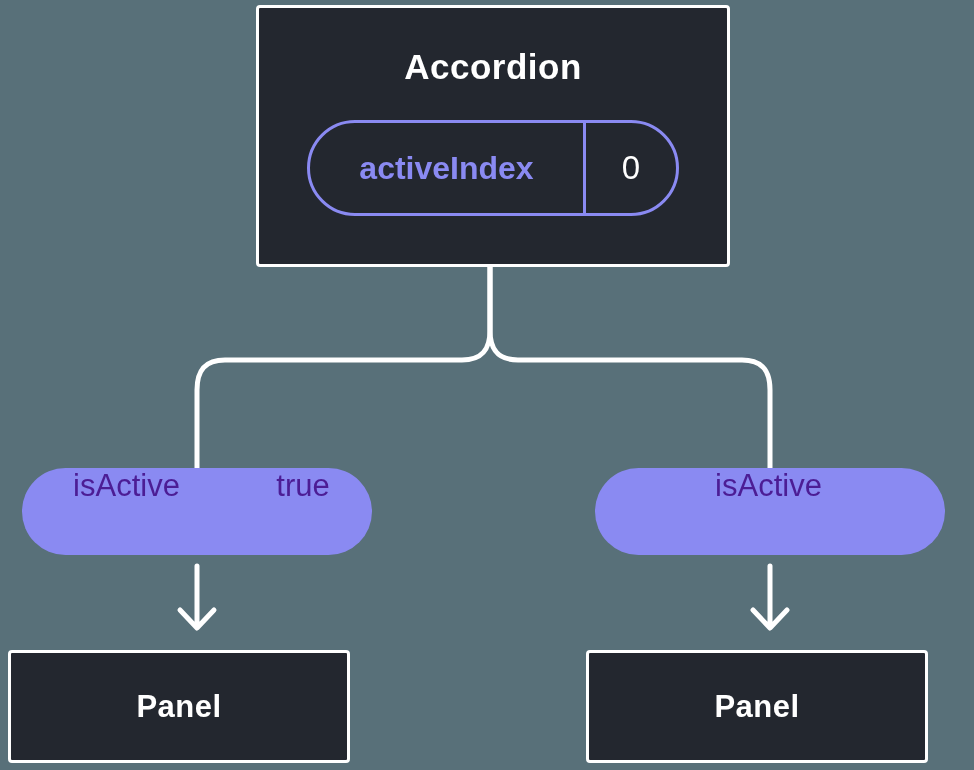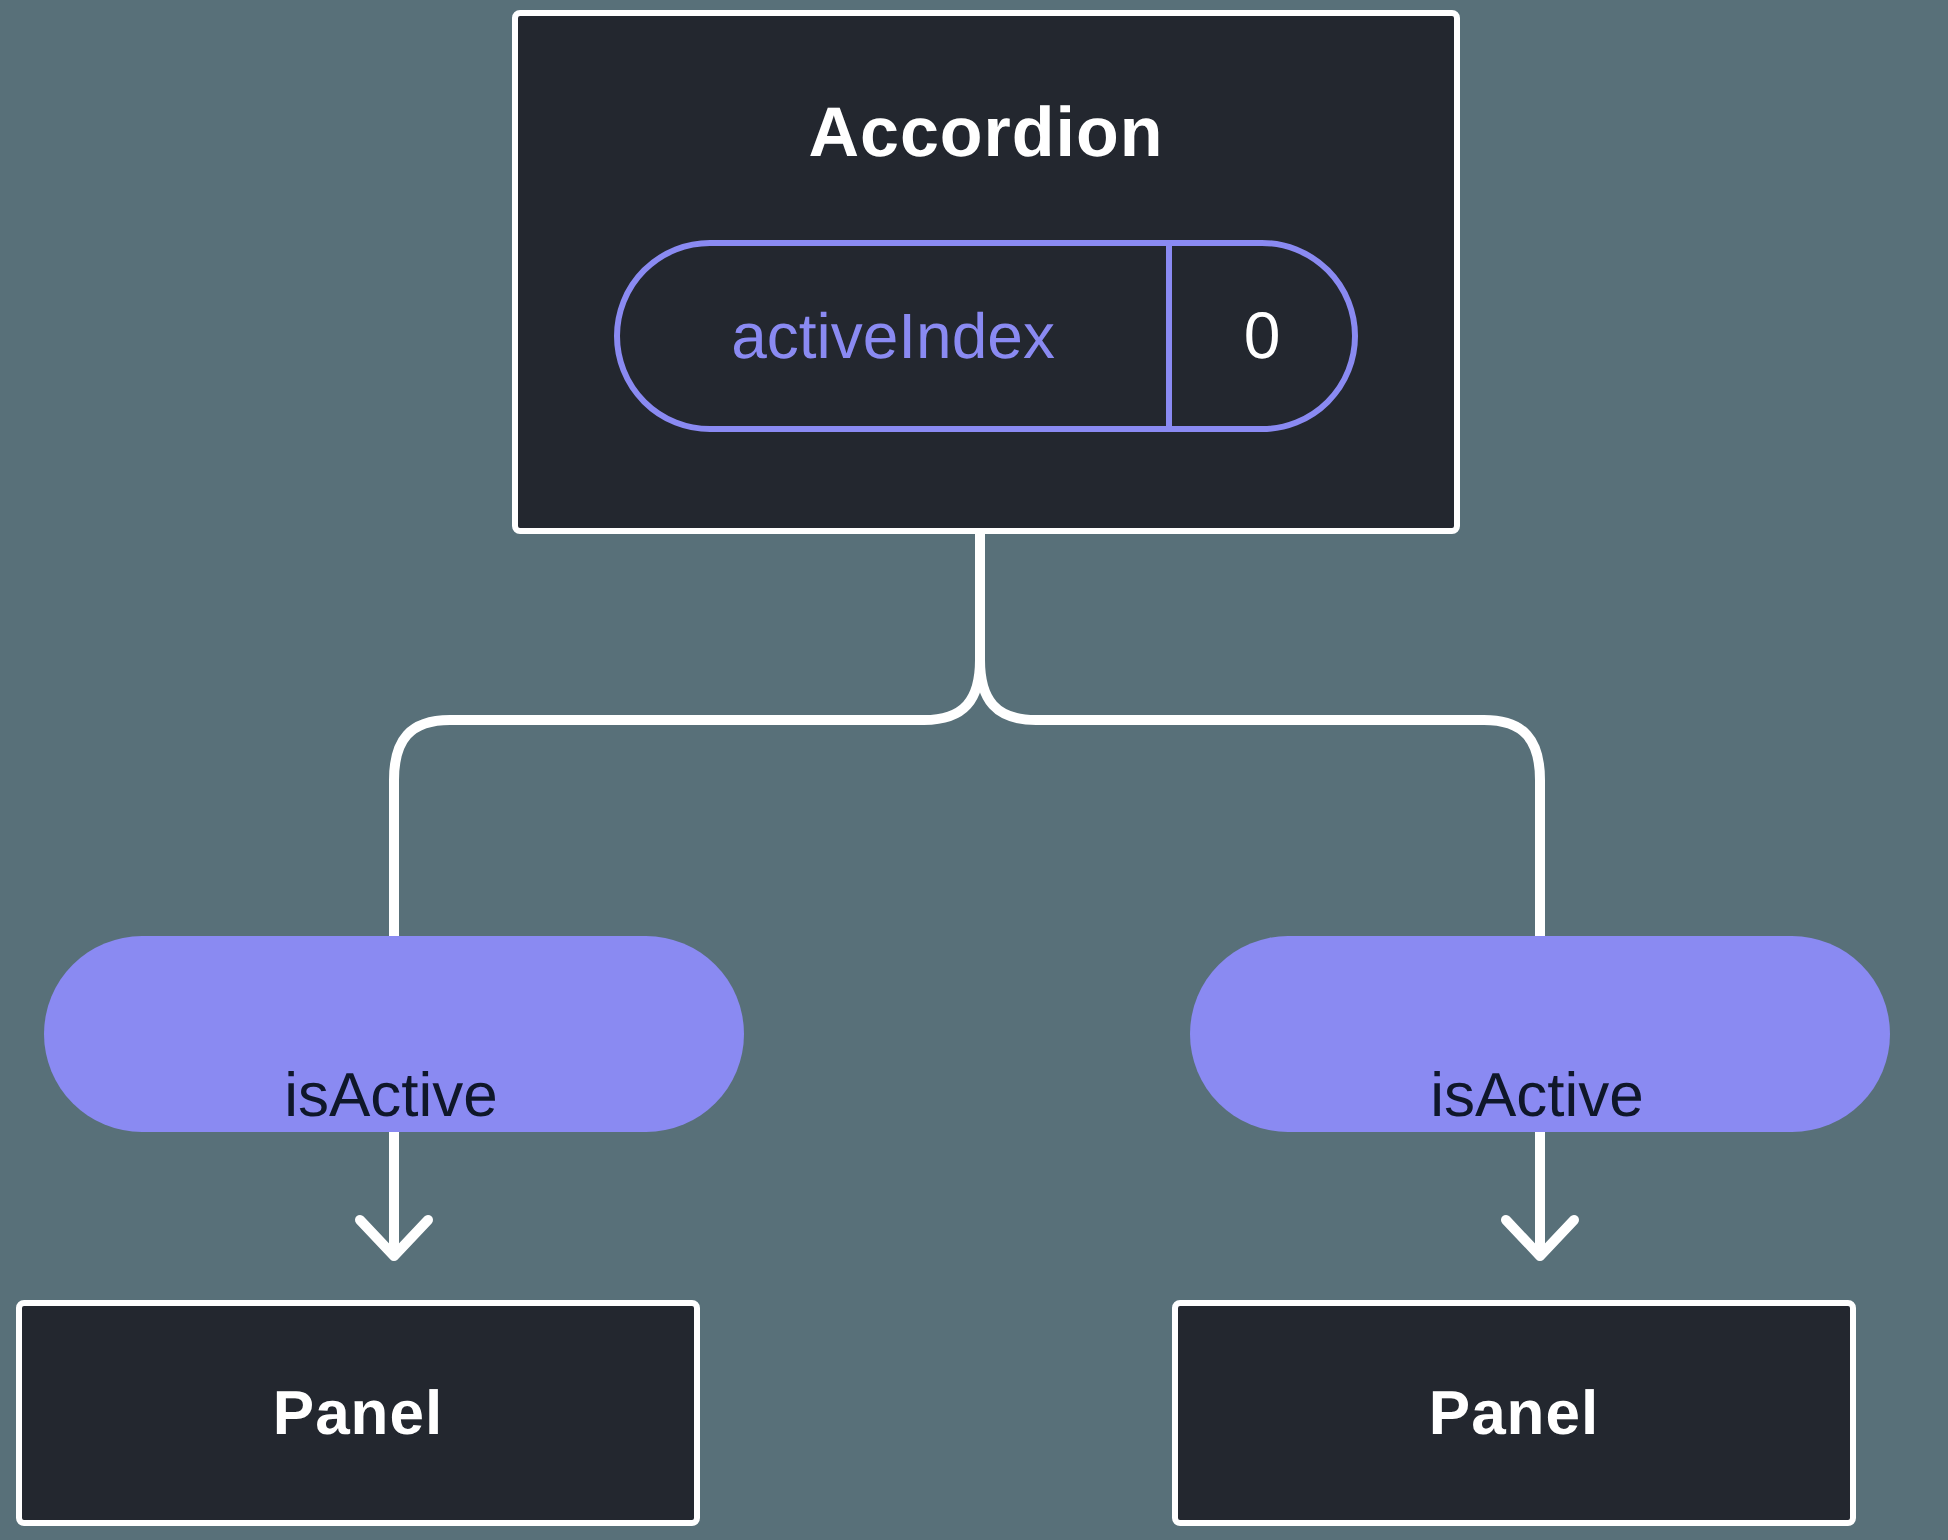--- a/index.html
+++ b/index.html
@@ -60,46 +60,47 @@
     align-items: stretch;
     overflow: hidden;
   }
   .state-pill .pill-label {
     flex: 1;
     display: flex;
     align-items: center;
     justify-content: center;
     color: #8a8af2;
     font-size: 32px;
+    font-weight: bold;
   }
   .state-pill .pill-divider {
     width: 0;
     border-left: 3px solid #8a8af2;
   }
   .state-pill .pill-value {
     width: 90px;
     display: flex;
     align-items: center;
     justify-content: center;
     color: #ffffff;
     font-size: 33px;
   }
 
   
   .prop-pill {
     position: absolute;
     top: 468px;
-    width: 350px; height: 98px;
+    width: 350px; height: 87px;
     background: #8a8af2;
     border-radius: 49px;
     box-sizing: border-box;
     display: flex;
-    align-items: flex-end;
+    align-items: flex-start;
     overflow: hidden;
-    color: #0f172a;
+    color: #4c1d95;
   }
   .prop-pill .pill-label {
     flex: 1;
     display: flex;
     align-items: center;
     justify-content: center;
     font-size: 31px;
     font-weight: 500;
   }
   .prop-pill .pill-divider {
@@ -149,20 +150,21 @@
     <div class="state-pill">
       <div class="pill-label">activeIndex</div>
       <div class="pill-divider"></div>
       <div class="pill-value">0</div>
     </div>
   </div>
 
   <div class="prop-pill prop-left">
     <div class="pill-label">isActive</div>
     <div class="pill-divider"></div>
+    <div class="pill-value">true</div>
   </div>
 
   <div class="prop-pill prop-right">
     <div class="pill-label">isActive</div>
     <div class="pill-divider"></div>
   </div>
 
   <div class="node node-panel panel-left">
     <div class="node-title">Panel</div>
   </div>

